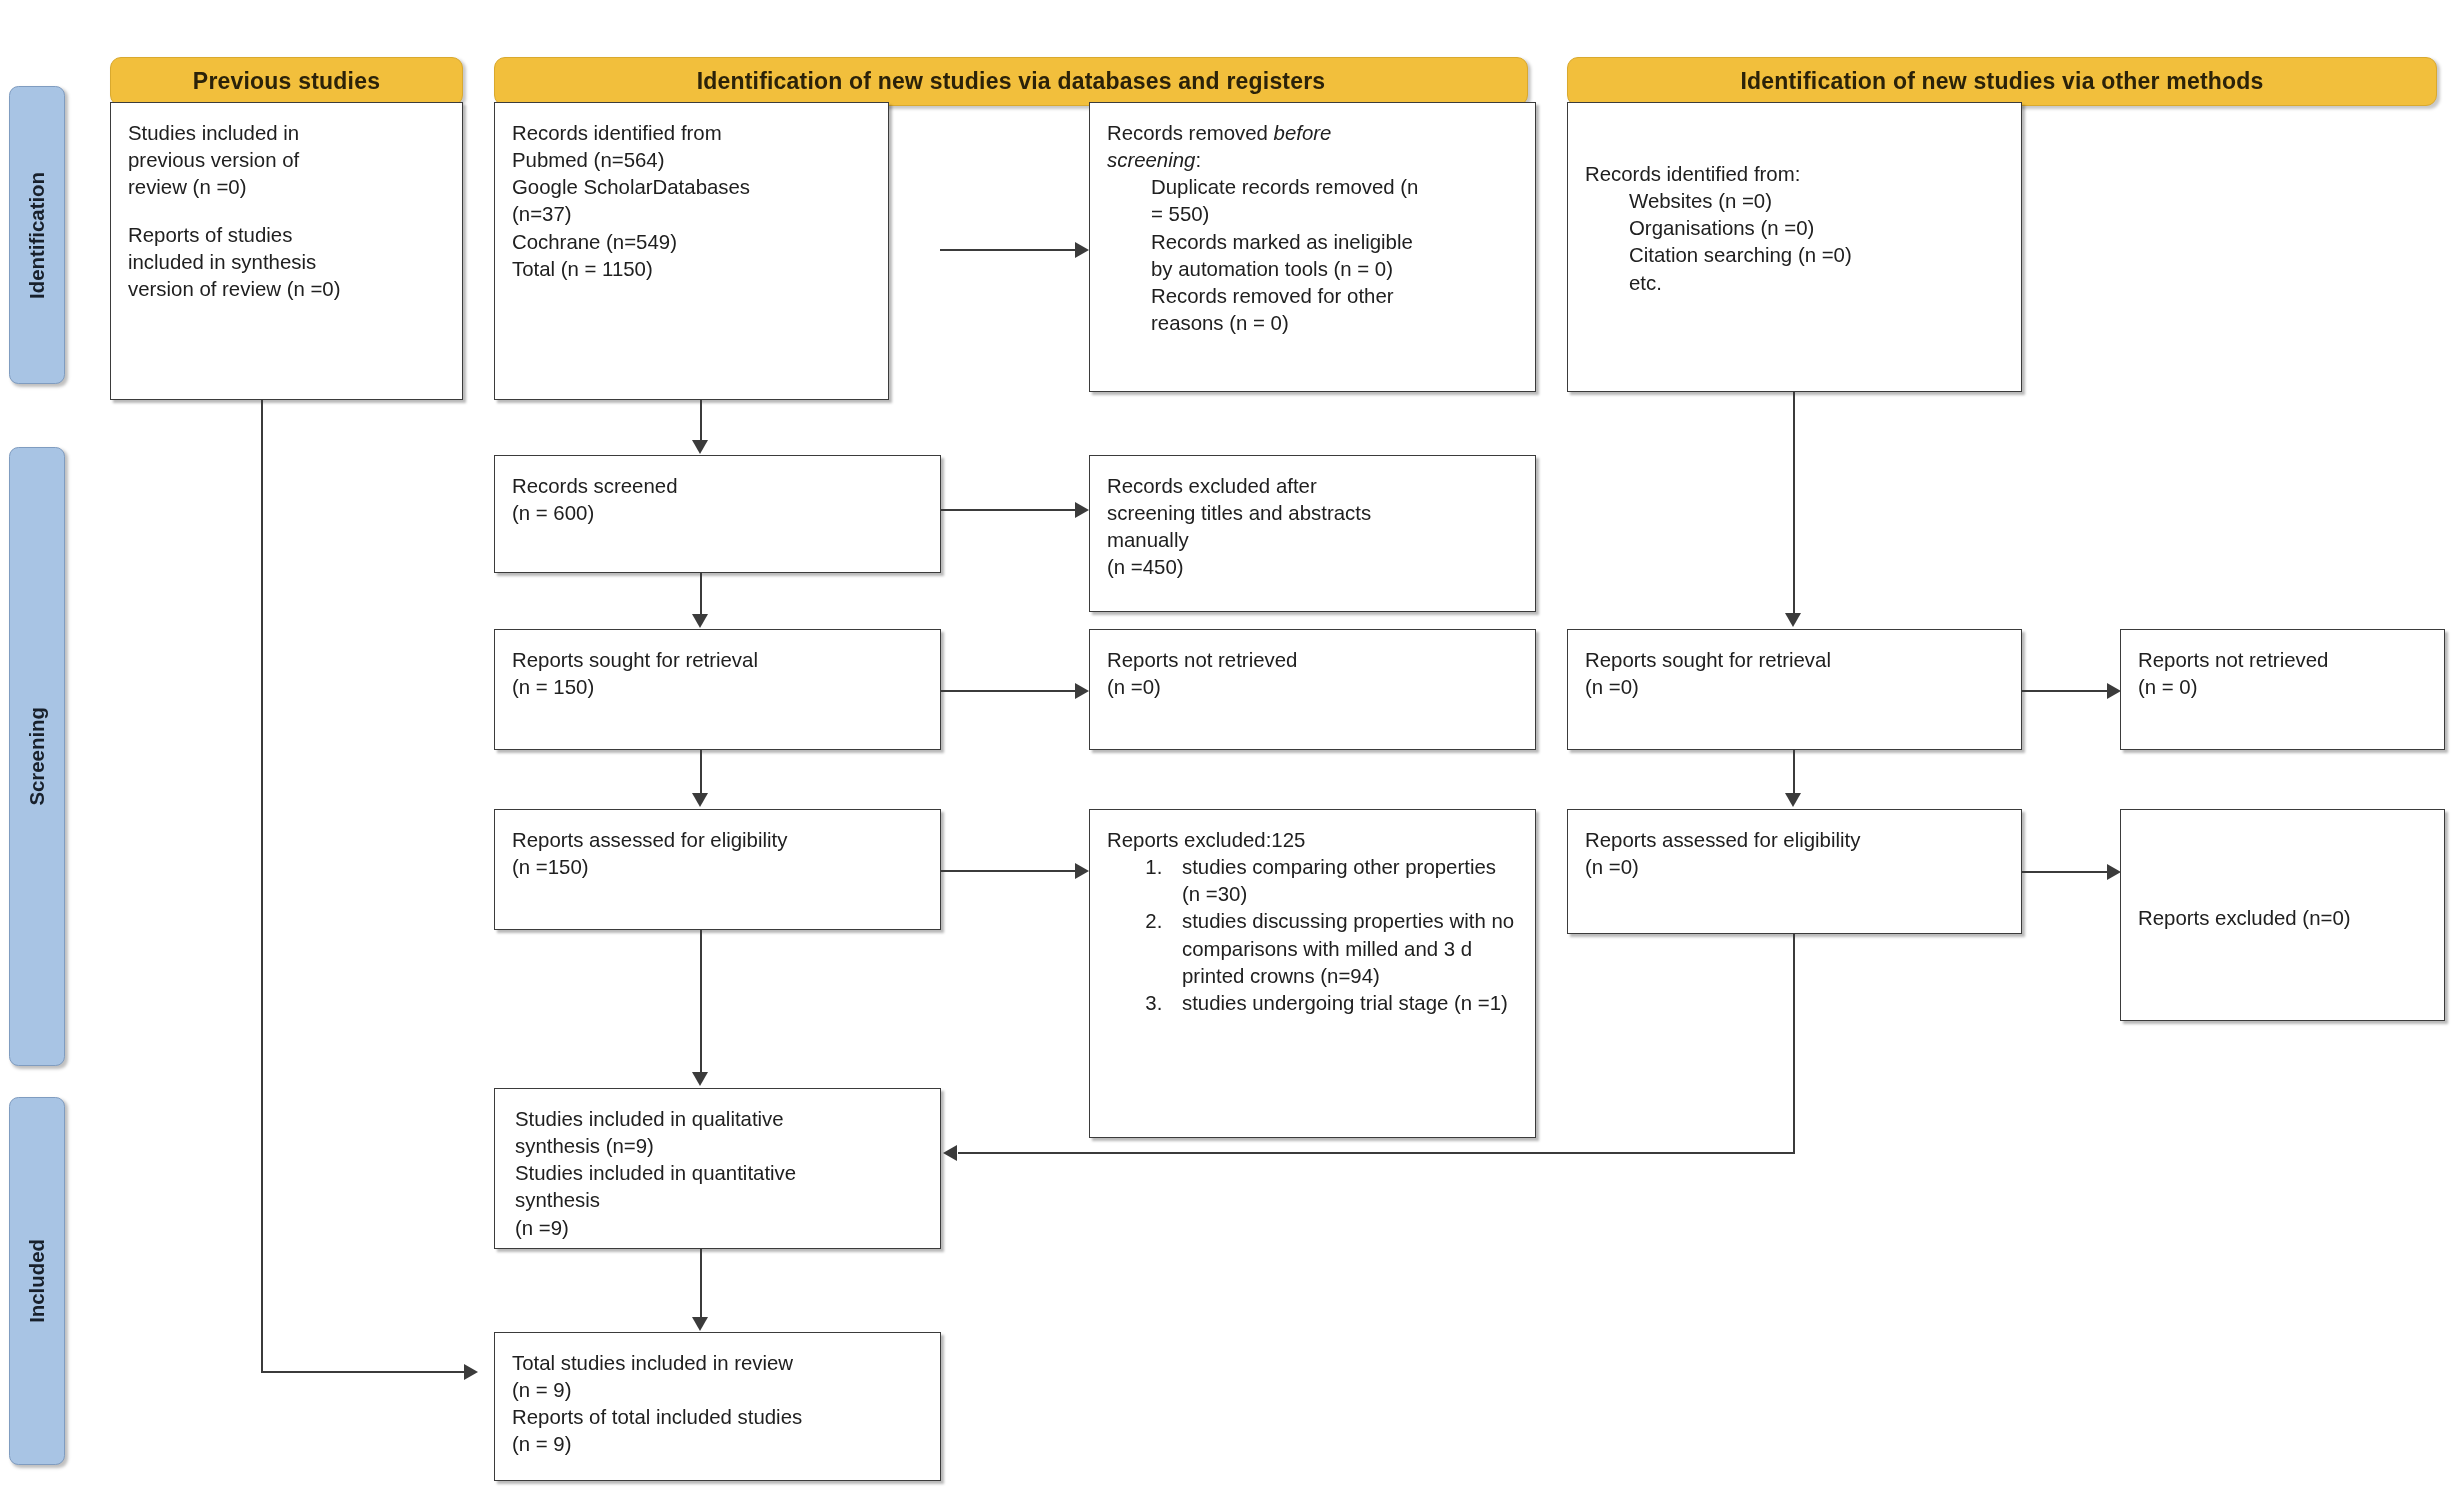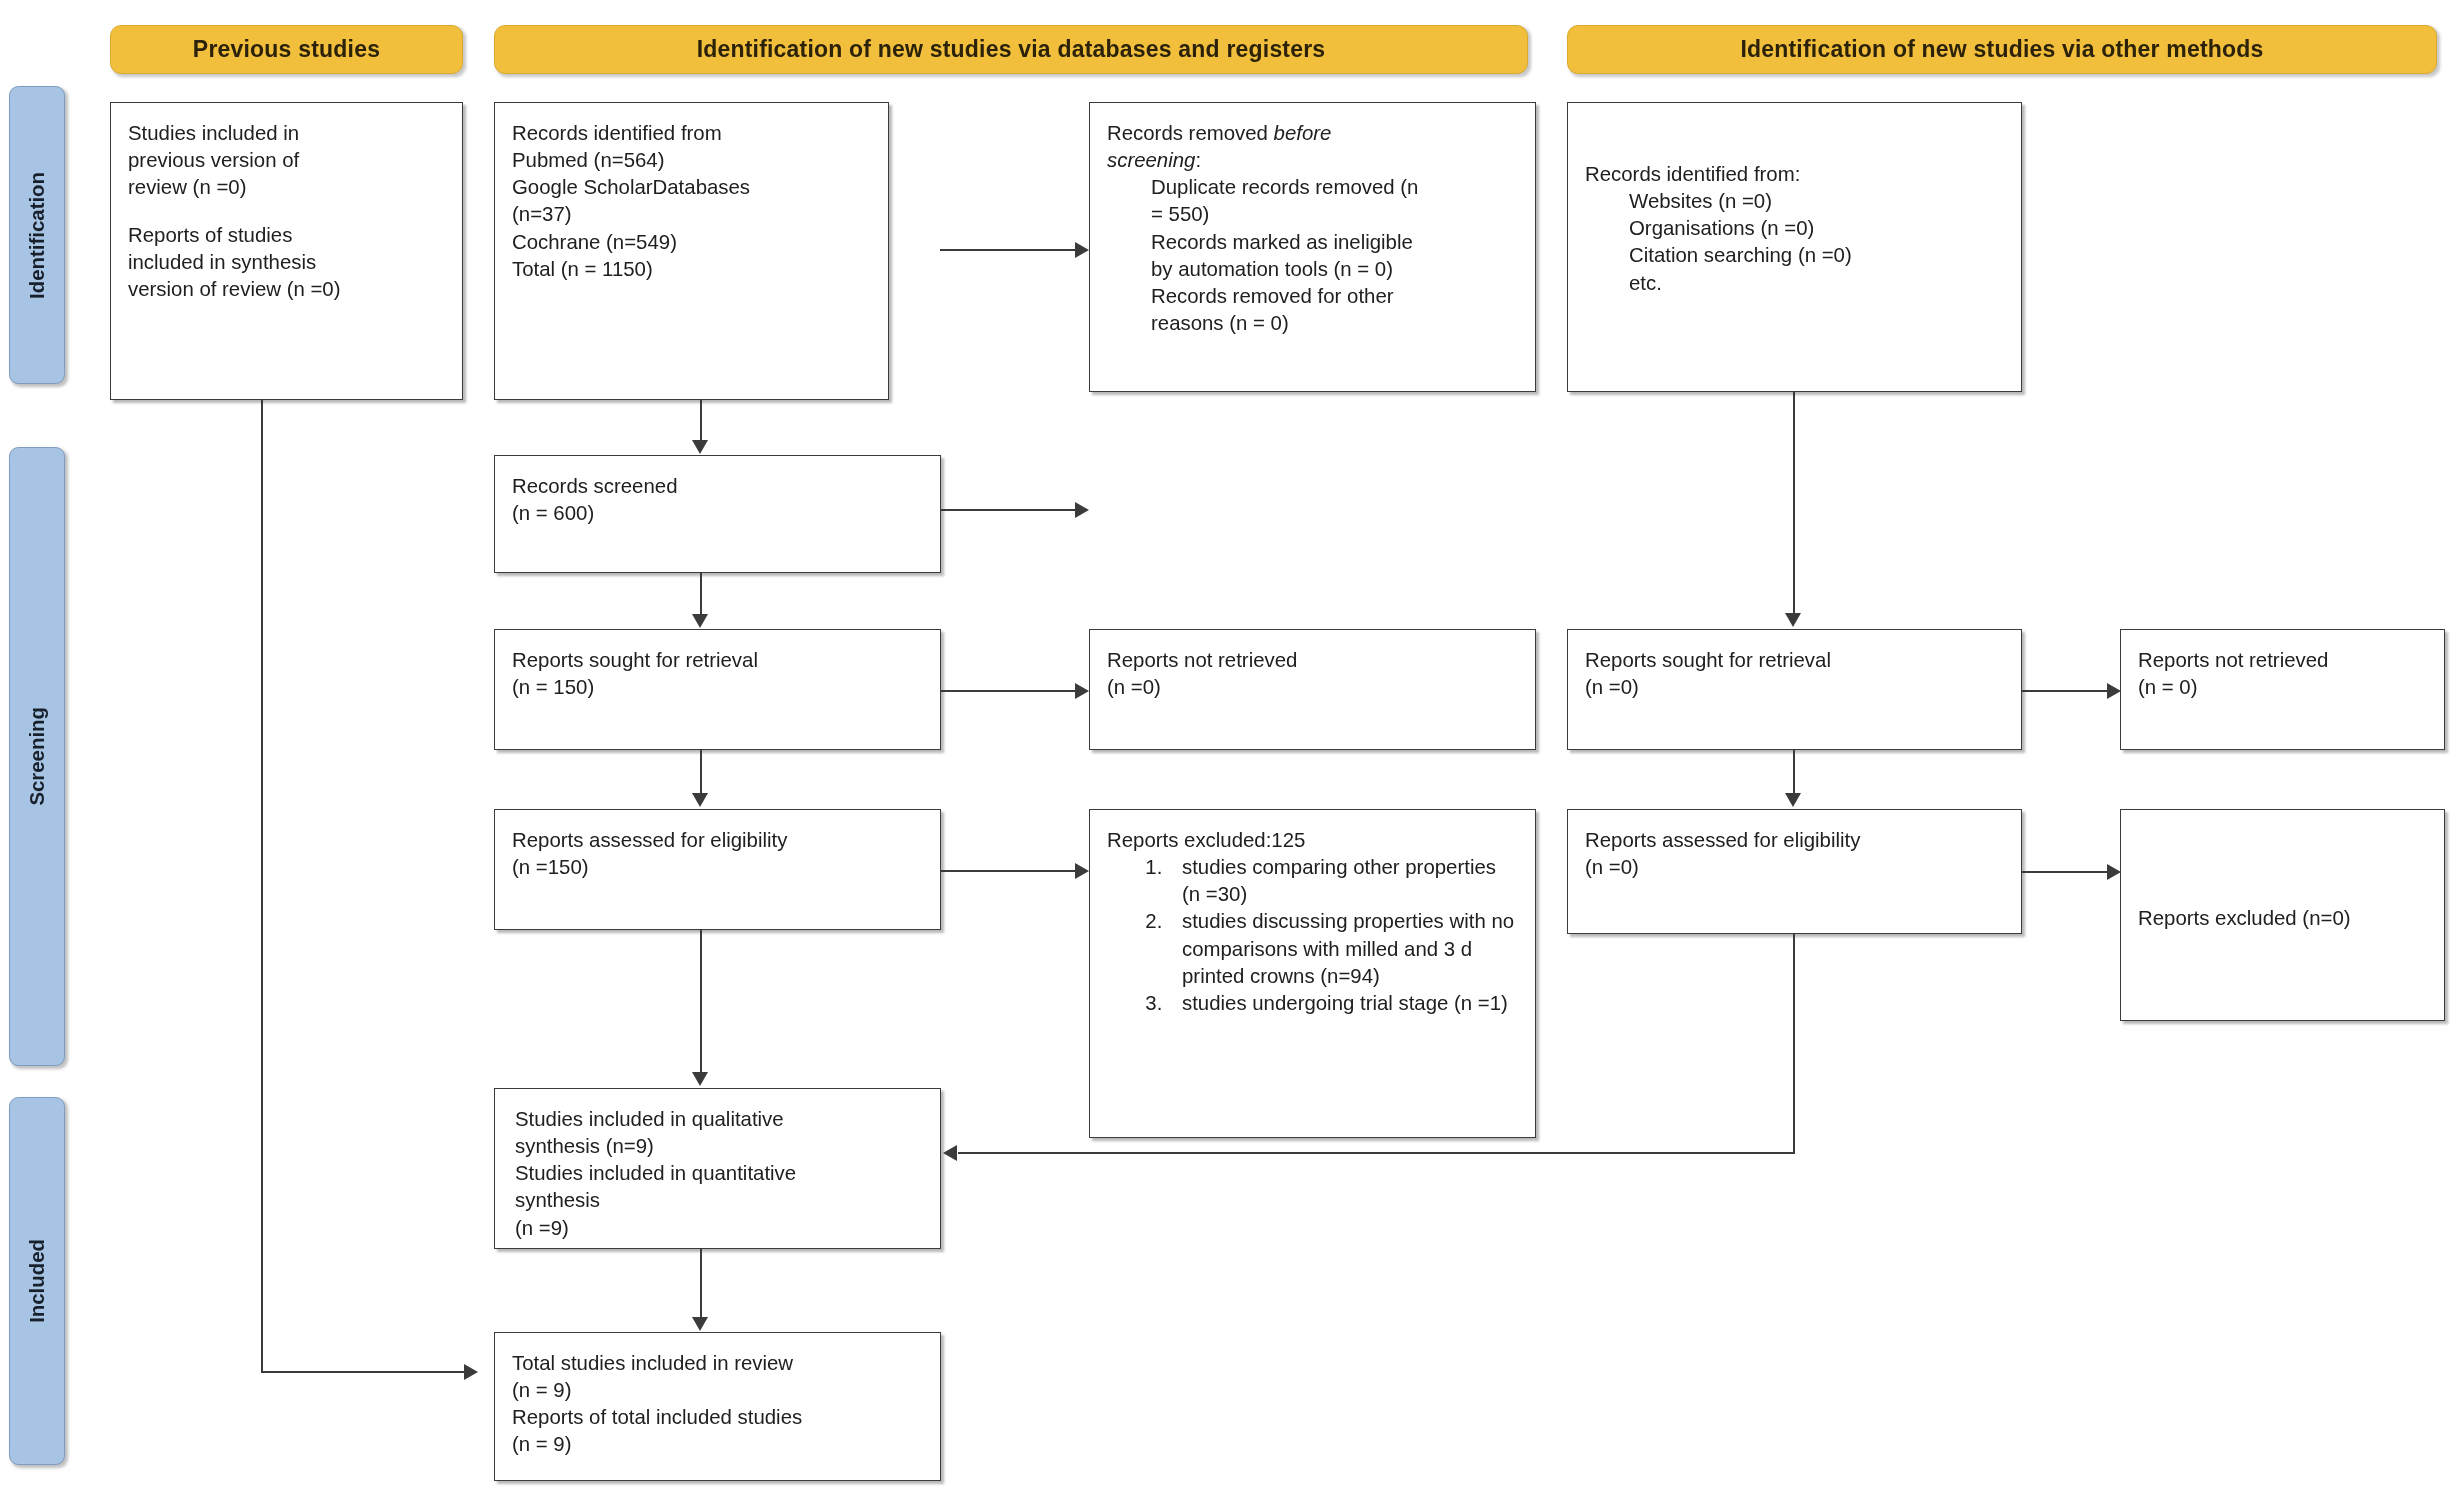--- a/index.html
+++ b/index.html
@@ -25,20 +25,21 @@
     display:flex;
     align-items:center;
     justify-content:center;
     text-align:center;
     font-size:23px;
     font-weight:bold;
     color:#2b2209;
     letter-spacing:0.2px;
     padding:0 7.8px;
     box-sizing:border-box;
+    margin-top:32px;
   }
 
   
   .stage-tab{
     position:absolute;
     background:#a8c4e4;
     border:1.6px solid #7f9cc0;
     border-radius:9.4px;
     box-shadow:2.4px 2.4px 3.1px rgba(0,0,0,0.25);
     display:flex;
@@ -177,20 +178,26 @@
   <div class="arrow-down" style="left:692px;top:440px;"></div>
 
   <div class="box" style="left:494px;top:455px;width:447px;height:118px;">
     <div class="line">Records screened</div>
     <div class="line">(n = 600)</div>
   </div>
 
   <div class="hline" style="left:940px;top:509px;width:137px;"></div>
   <div class="arrow-right" style="left:1075px;top:502px;"></div>
 
+  <div class="box" style="left:1089px;top:455px;width:447px;height:157px;">
+    <div class="line">Records excluded after</div>
+    <div class="line">screening titles and abstracts</div>
+    <div class="line">manually</div>
+    <div class="line">(n =450)</div>
+  </div>
 
   <div class="vline" style="left:700px;top:572px;height:45px;"></div>
   <div class="arrow-down" style="left:692px;top:614px;"></div>
 
   <div class="box" style="left:494px;top:629px;width:447px;height:121px;">
     <div class="line">Reports sought for retrieval</div>
     <div class="line">(n = 150)</div>
   </div>
 
   <div class="hline" style="left:940px;top:690px;width:137px;"></div>

